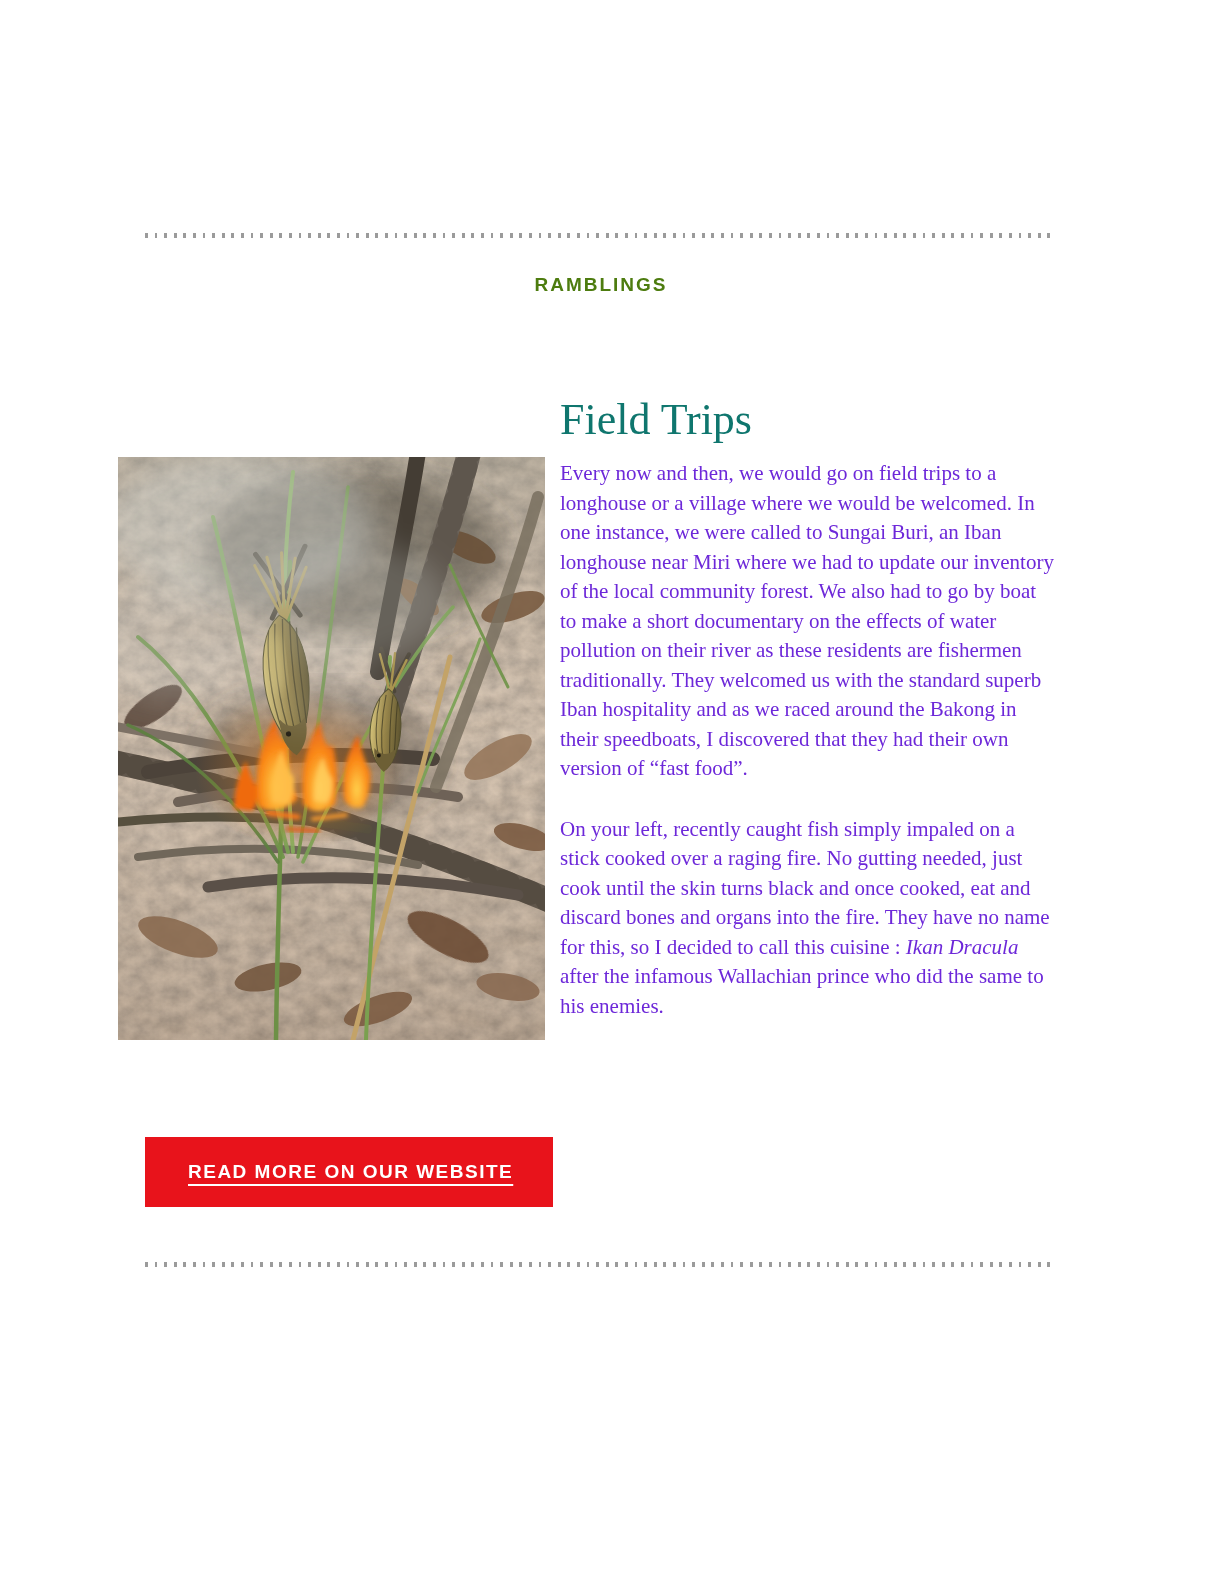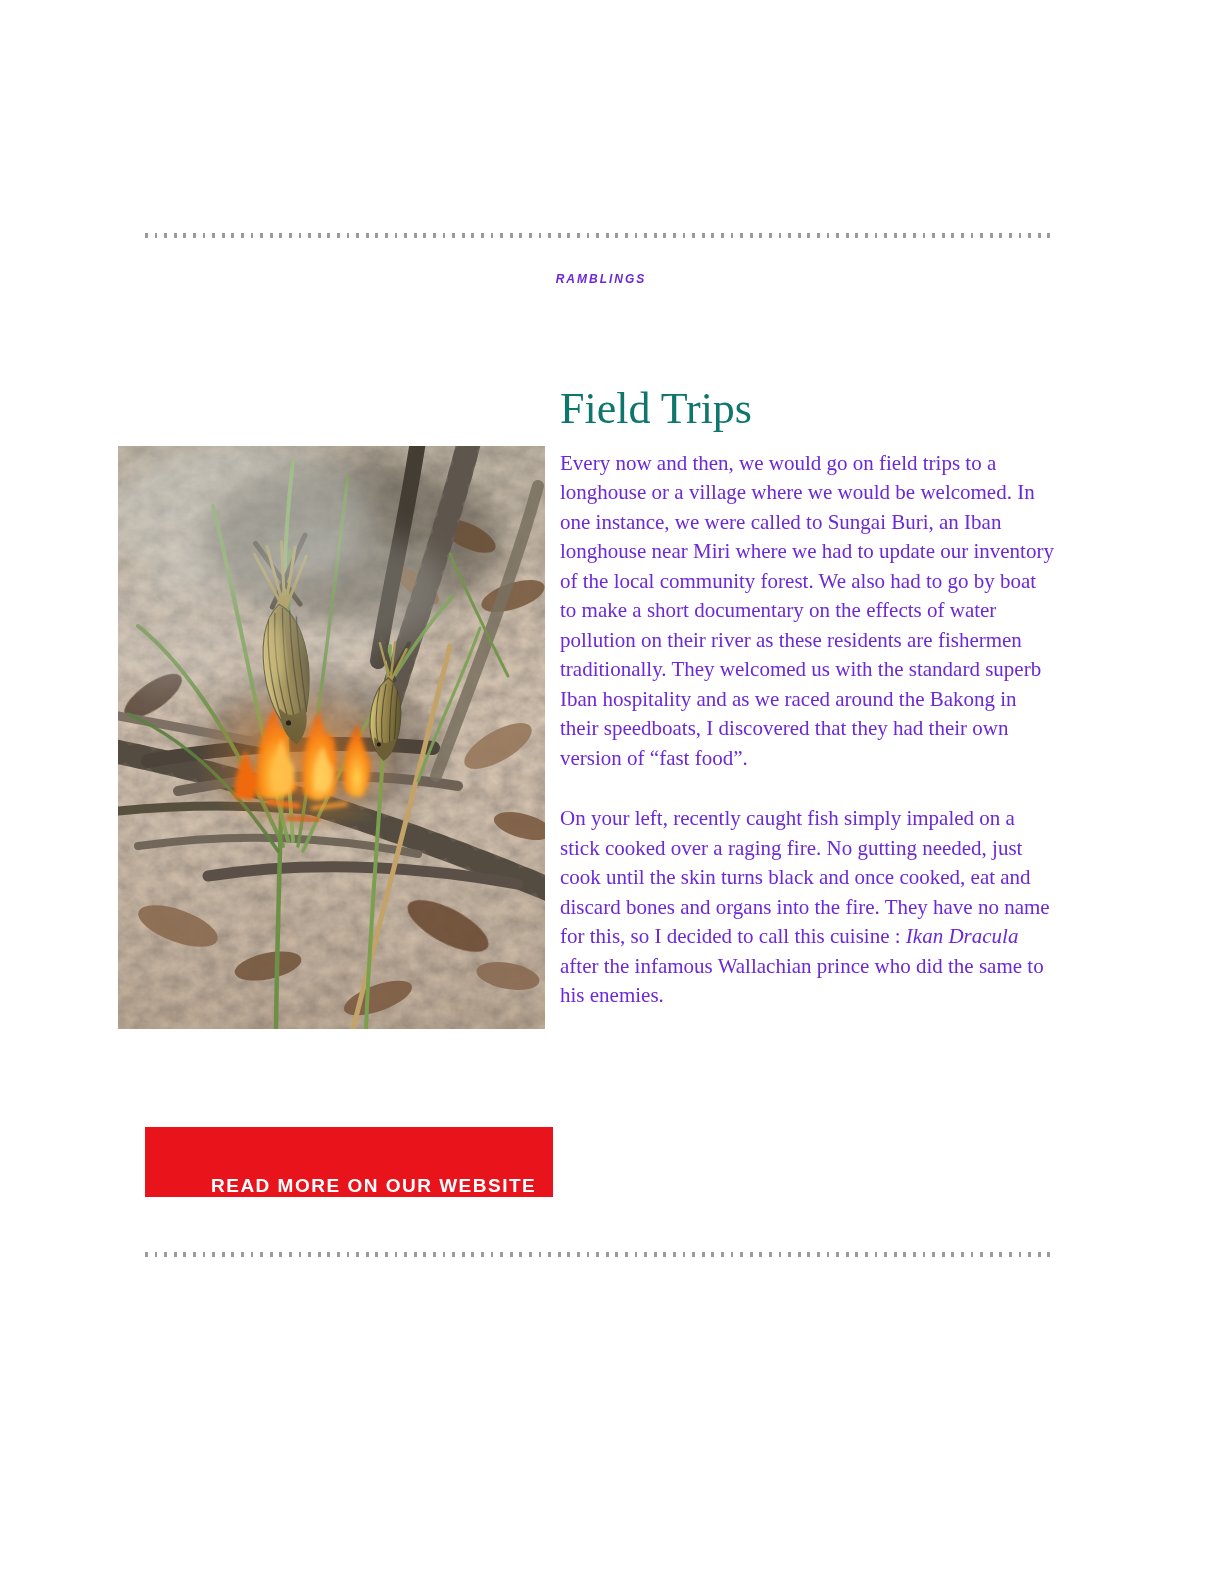--- a/index.html
+++ b/index.html
@@ -9,40 +9,40 @@
     overflow:hidden;position:relative;
   }
   .container{width:912px;margin-left:145px;}
   .dotted-divider{
     height:5px;width:100%;
     background-image:repeating-linear-gradient(to right,#9b9b9b 0 2.8px,transparent 2.8px 9.6px);
   }
   .divider-top{margin-top:233px;}
   .kicker{margin-top:33px;text-align:center;font-family:"Liberation Sans",sans-serif;}
   .kicker-top{font-size:17px;font-weight:400;letter-spacing:2.5px;color:#8e8e8e;line-height:1.45;}
-  .kicker-bottom{font-size:12px;font-weight:700;letter-spacing:2px;color:#6d28d9;line-height:1.45;font-style:italic;}
+  .kicker-bottom{font-size:19px;font-weight:700;letter-spacing:2px;color:#4d7c0f;line-height:1.45;}
   .article{margin-top:96px;}
   .article::after{content:"";display:block;clear:both;}
   .photo-wrap{
     float:left;width:427px;height:583px;
     margin:62px 15px 8px -27px;
     overflow:hidden;background:#7d6c5c;
   }
   .photo-wrap svg{display:block;width:427px;height:583px;}
   h1.article-title{
     margin:0 0 14px 0;font-weight:400;font-size:44px;line-height:1.15;color:#0f766e;
     font-family:"Liberation Serif",serif;
   }
   p.body-text{margin:0 0 31px 0;font-size:21px;line-height:29.5px;color:#6d28d9;}
   p.body-text:last-of-type{}
   .cta-button{
     display:block;box-sizing:border-box;width:408px;height:70px;
     margin-top:85px;background:#e8131b;border:none;cursor:pointer;
-    text-align:left;padding:0 0 0 66px;text-decoration:none;
-    display:flex;align-items:flex-end;
+    text-align:left;padding:0 0 0 43px;text-decoration:none;
+    display:flex;align-items:center;
   }
   .cta-button span{
     font-family:"Liberation Sans",sans-serif;font-weight:700;font-size:19px;
     letter-spacing:1.5px;color:#ffffff;text-decoration:underline;
     text-underline-offset:6px;text-decoration-thickness:2px;
   }
   .divider-bottom{margin-top:55px;}
   .footer-logo{
     margin-top:60px;text-align:center;
   }

